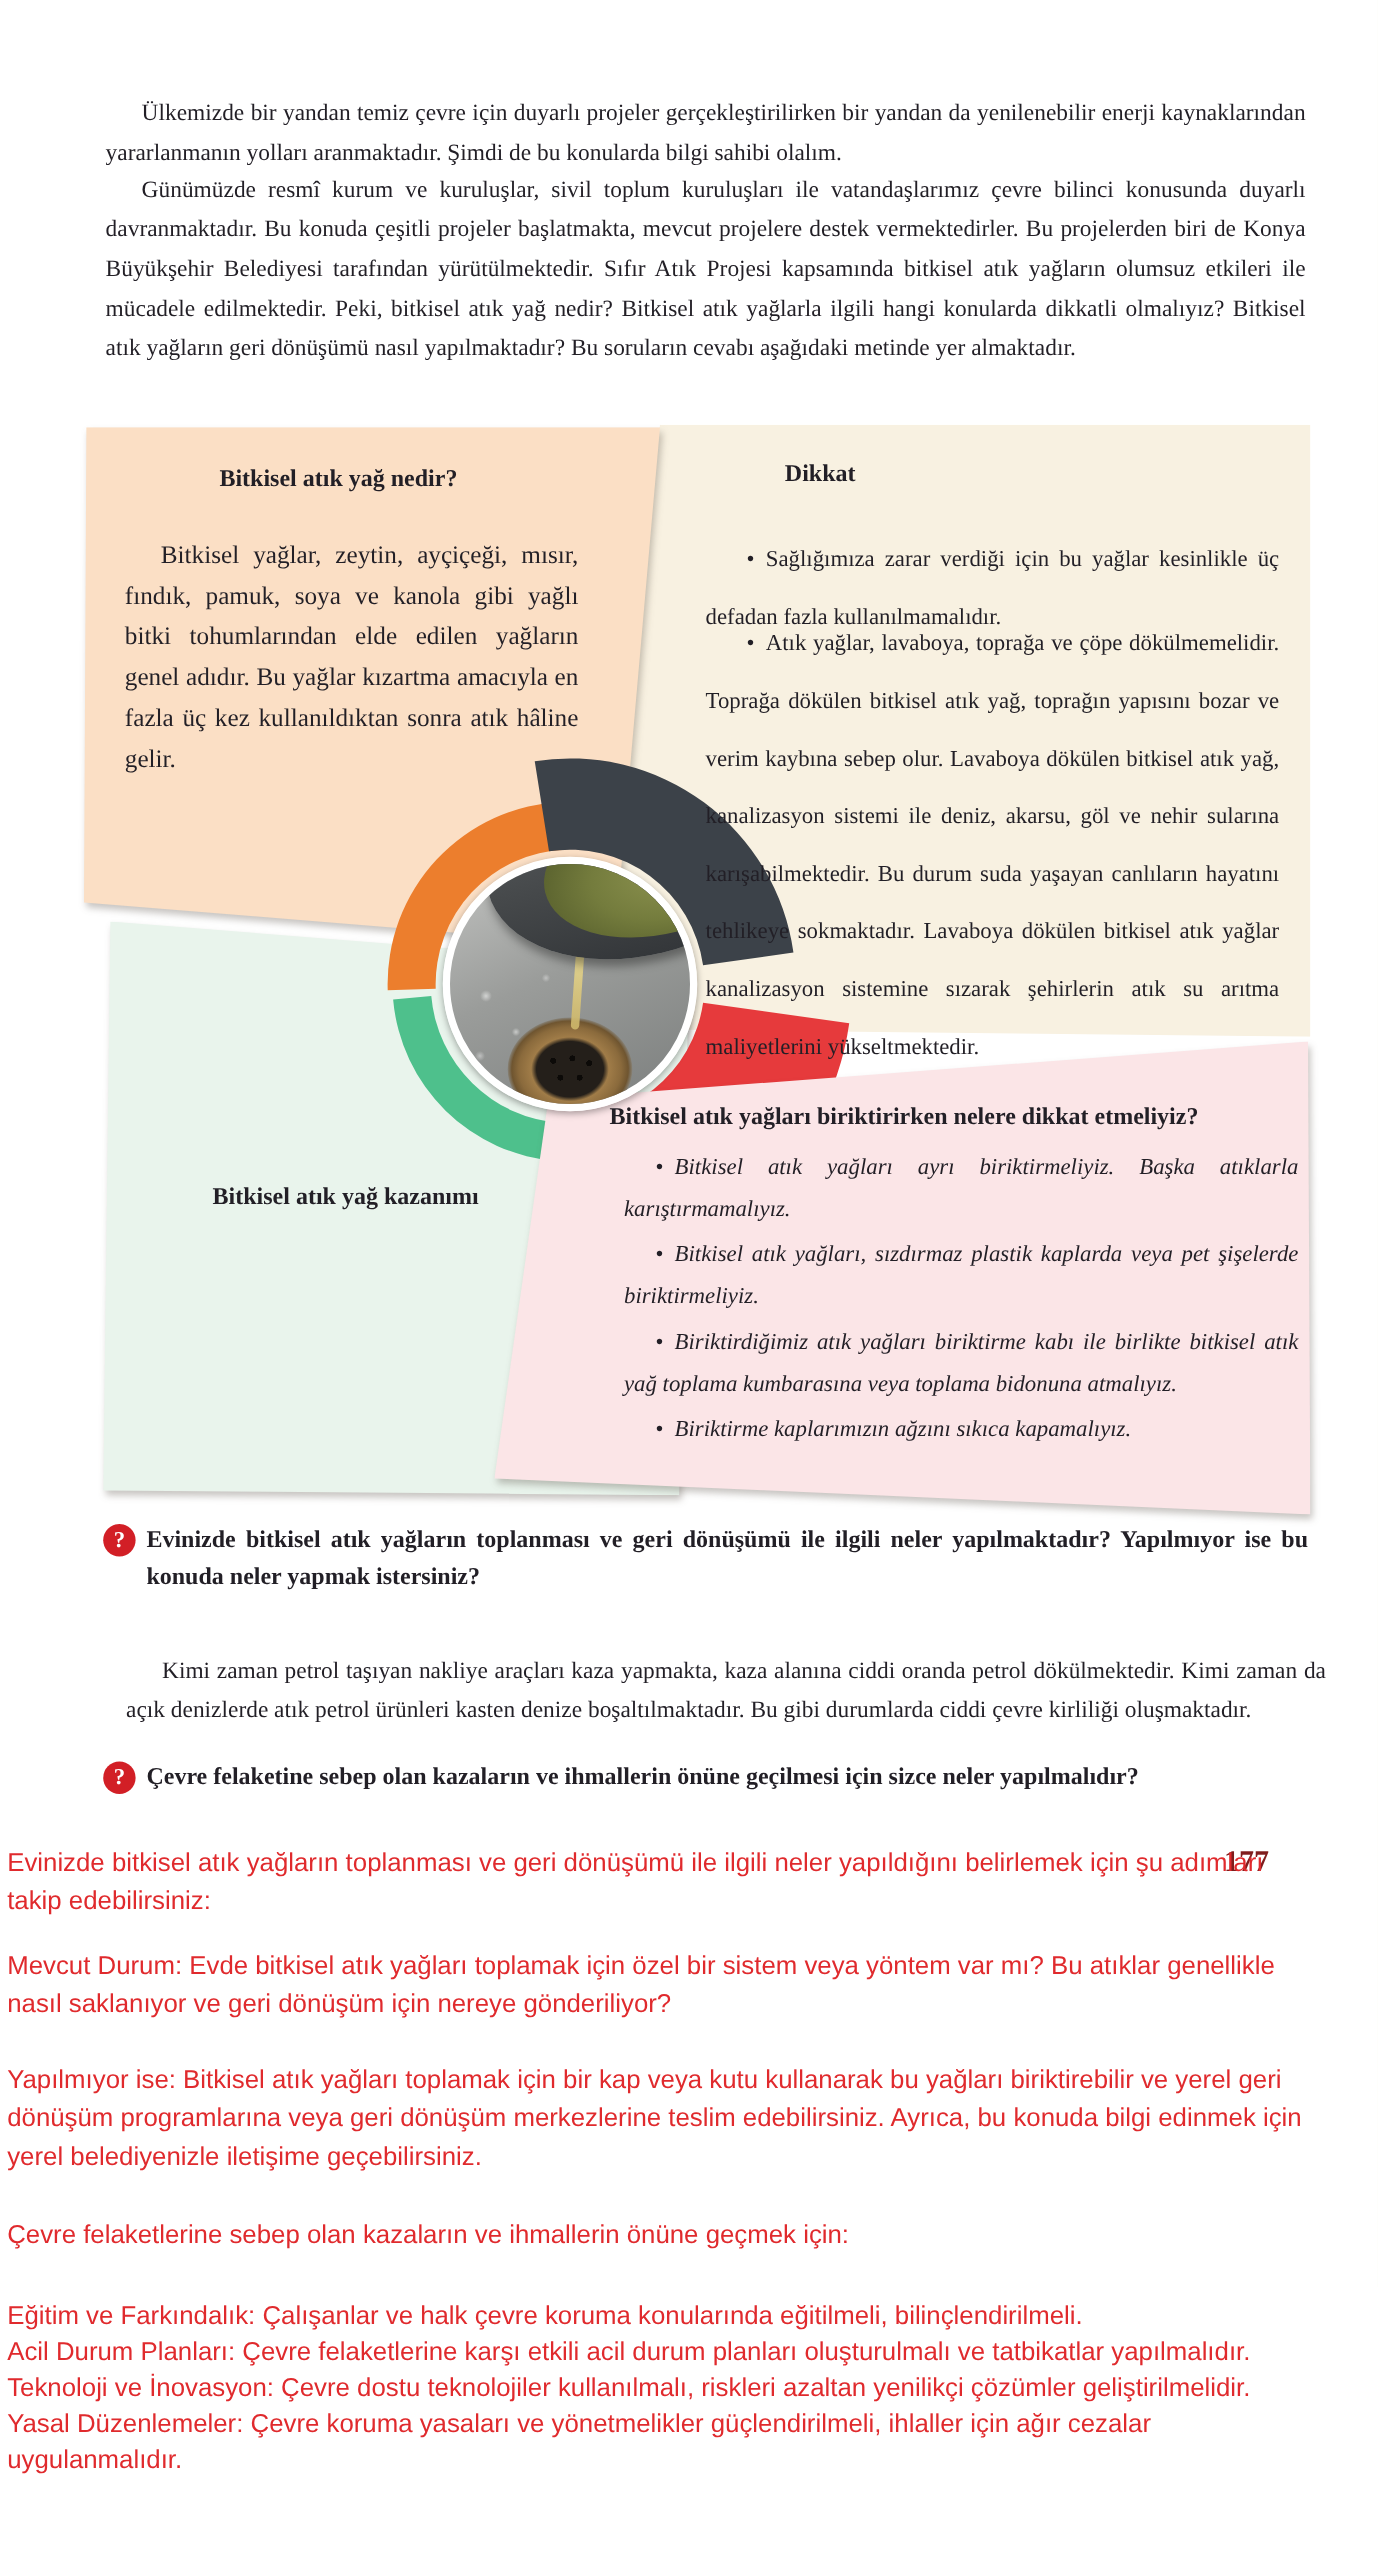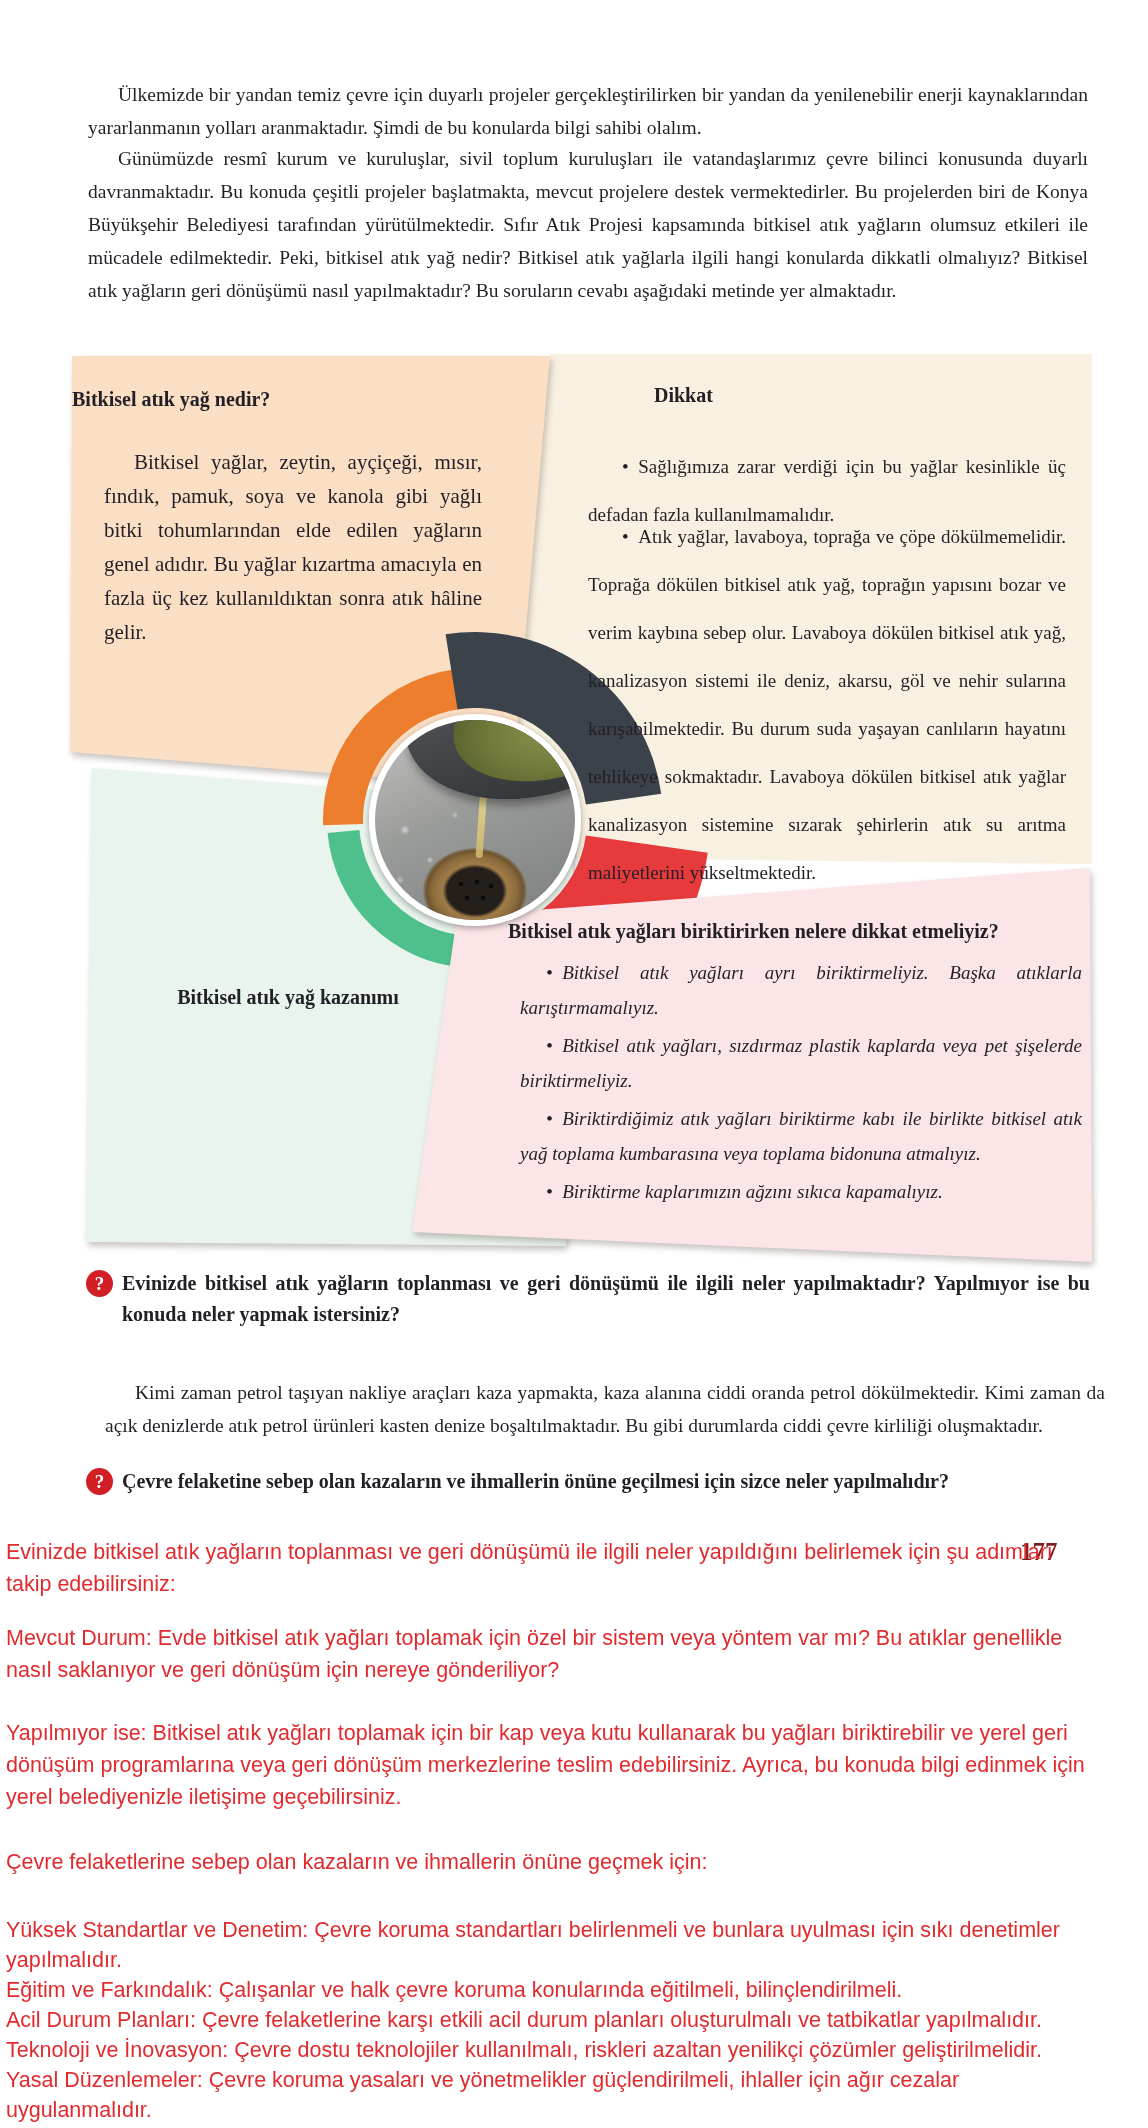--- a/index.html
+++ b/index.html
@@ -44,21 +44,21 @@
        background:radial-gradient(ellipse at center,#241f1a 0%,#241f1a 38%,#a07c48 44%,#8a6a3c 58%,#6f5530 66%,#8d8f8c 72%);}
   .drain-holes{position:absolute;left:30px;top:26px;width:46px;height:34px;background:
      radial-gradient(circle 4px at 8px 10px,#0c0a08 60%,transparent 65%),
      radial-gradient(circle 4px at 24px 8px,#0c0a08 60%,transparent 65%),
      radial-gradient(circle 4px at 38px 12px,#0c0a08 60%,transparent 65%),
      radial-gradient(circle 4px at 14px 24px,#0c0a08 60%,transparent 65%),
      radial-gradient(circle 4px at 30px 24px,#0c0a08 60%,transparent 65%);}
 
   
   .boxtitle{position:absolute;font-weight:bold;font-size:20px;}
-  #what-title{left:72px;top:388px;width:420px;}
+  #what-title{left:72px;top:388px;width:420px;text-align:center;}
   #what-body{left:104px;top:424px;width:378px;font-size:21px;line-height:34px;}
   #att-title{left:654px;top:384px;}
   .att-b{position:absolute;left:588px;width:478px;font-size:19px;line-height:48px;text-align:justify;}
   #att-b0{top:424px;}
   #att-b1{top:494px;}
   #rec-title{left:92px;top:986px;width:392px;text-align:center;}
   #rec-body{left:106px;top:1022px;width:362px;font-size:19px;line-height:34px;}
   #col-title{left:508px;top:920px;width:584px;}
   #col-bullets{position:absolute;left:520px;top:956px;width:562px;}
   #col-bullets p{margin:0 0 4px 0;font-size:19px;line-height:34.5px;text-align:justify;text-indent:26px;font-style:italic;}
@@ -158,20 +158,19 @@
     <div class="qtext">Çevre felaketine sebep olan kazaların ve ihmallerin önüne geçilmesi için sizce neler yapılmalıdır?</div>
   </div>
 
   <div id="pagenum">177</div>
 
   <div id="answers" style="color: rgb(224, 42, 45);">
     <p id="ans-intro">Evinizde bitkisel atık yağların toplanması ve geri dönüşümü ile ilgili neler yapıldığını belirlemek için şu adımları takip edebilirsiniz:</p>
     <p id="ans-current">Mevcut Durum: Evde bitkisel atık yağları toplamak için özel bir sistem veya yöntem var mı? Bu atıklar genellikle nasıl saklanıyor ve geri dönüşüm için nereye gönderiliyor?</p>
     <p id="ans-ifnot">Yapılmıyor ise: Bitkisel atık yağları toplamak için bir kap veya kutu kullanarak bu yağları biriktirebilir ve yerel geri dönüşüm programlarına veya geri dönüşüm merkezlerine teslim edebilirsiniz. Ayrıca, bu konuda bilgi edinmek için yerel belediyenizle iletişime geçebilirsiniz.</p>
     <p id="ans-disaster">Çevre felaketlerine sebep olan kazaların ve ihmallerin önüne geçmek için:</p>
-    <p class="measure">Yüksek Standartlar ve Denetim: Çevre koruma standartları belirlenmeli ve bunlara uyulması için sıkı denetimler yapılmalıdır.</p>
     <p class="measure">Eğitim ve Farkındalık: Çalışanlar ve halk çevre koruma konularında eğitilmeli, bilinçlendirilmeli.</p>
     <p class="measure">Acil Durum Planları: Çevre felaketlerine karşı etkili acil durum planları oluşturulmalı ve tatbikatlar yapılmalıdır.</p>
     <p class="measure">Teknoloji ve İnovasyon: Çevre dostu teknolojiler kullanılmalı, riskleri azaltan yenilikçi çözümler geliştirilmelidir.</p>
     <p class="measure">Yasal Düzenlemeler: Çevre koruma yasaları ve yönetmelikler güçlendirilmeli, ihlaller için ağır cezalar uygulanmalıdır.</p>
   </div>
 
 </div>
 
 </body></html>

